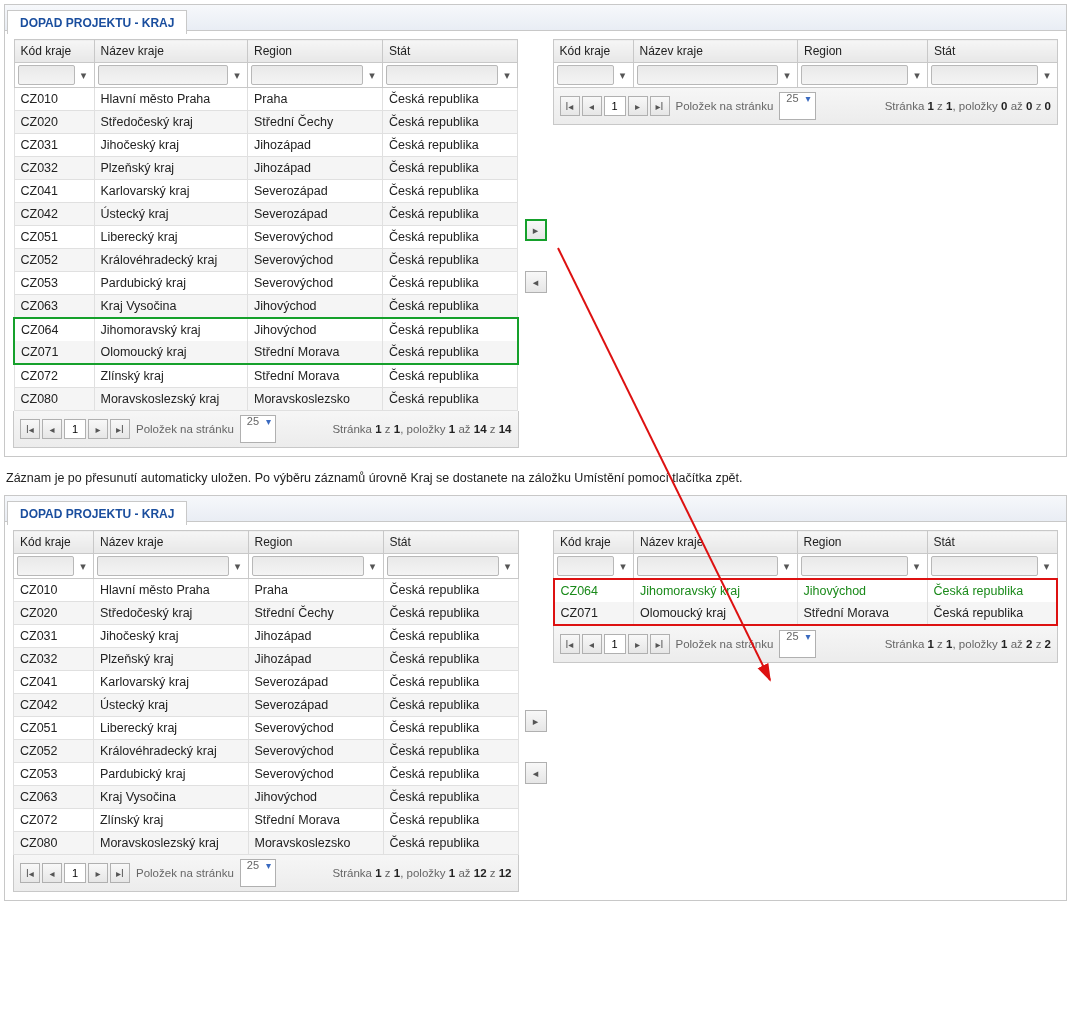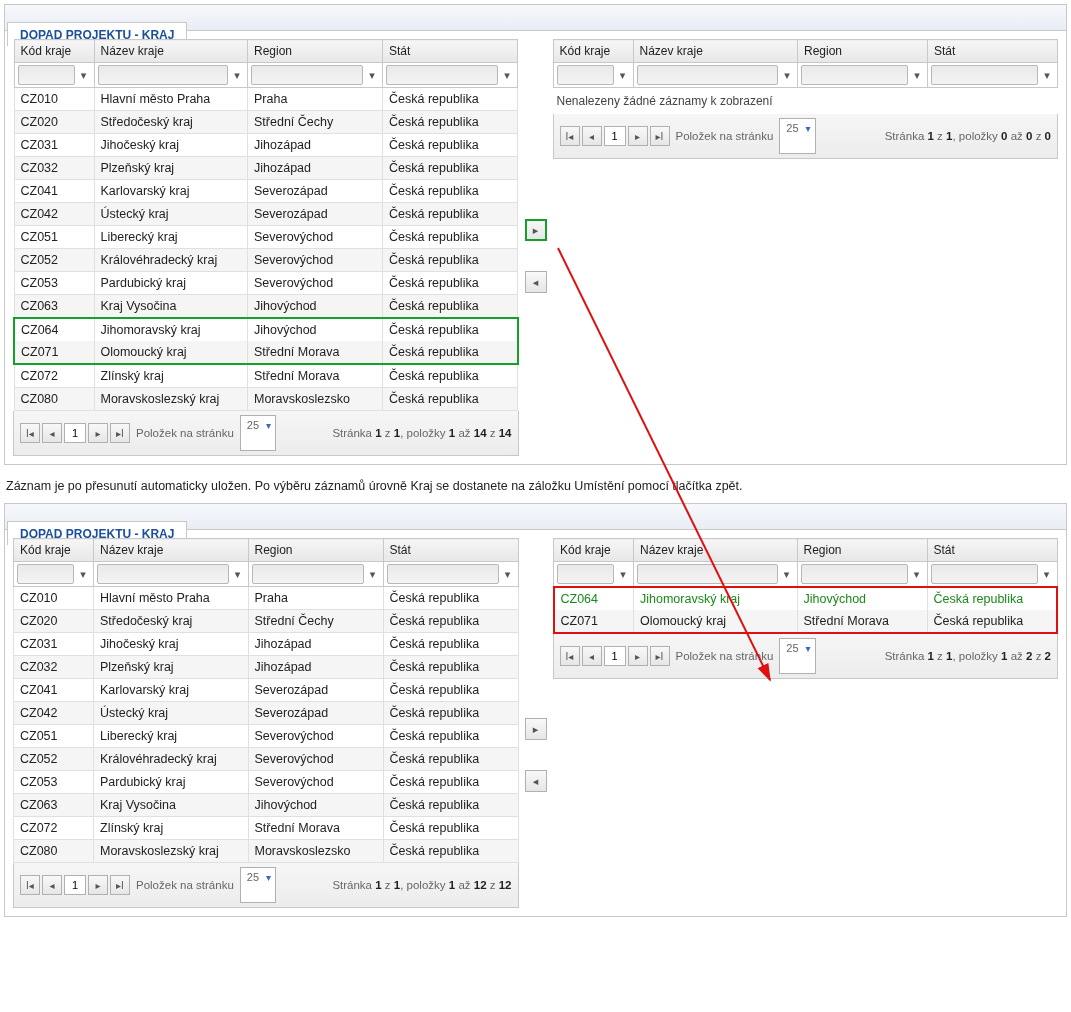--- a/index.html
+++ b/index.html
@@ -20,21 +20,21 @@
   }
   .tab {
     background: #fff;
     border: 1px solid #c8c8c8;
     border-bottom: none;
     padding: 5px 12px 4px 12px;
     font-weight: bold;
     color: #1a4e9e;
     font-size: 12px;
     position: relative;
-    top: 16px;
+    top: 4px;
     margin-left: 2px;
     margin-top: 1px;
   }
   .panel-body { display: flex; padding: 8px; position: relative; }
   .grid-wrapper { flex: 1; }
   .mid-buttons {
     width: 34px;
     display: flex;
     flex-direction: column;
     align-items: center;
@@ -124,21 +124,21 @@
   }
   .pg-input {
     width: 22px; height: 20px;
     border: 1px solid #b0b0b0;
     text-align: center;
     font-size: 11px;
   }
   .pager .spacer { flex: 1; }
   .pager .label { margin: 0 6px; }
   .per-page {
-    height: 36px;
+    height: 28px;
     border: 1px solid #b0b0b0;
     background: #fff;
     padding: 0 16px 16px 6px;
     font-size: 11px;
     position: relative;
     display: inline-flex;
     align-items: center;
     cursor: pointer;
   }
   .per-page::after {
@@ -356,21 +356,20 @@
               </td>
             <td>
                 <div class="filter-cell">
                   <div class="filter-input"></div>
                   <div class="filter-icon">▾</div>
                 </div>
               </td>
           </tr>
         </thead>
       </table>
-      <div class="empty-msg">Nenalezeny žádné záznamy k zobrazení</div>
       <div class="pager">
         <div class="nav-group">
           <div class="pg-btn">I◂</div>
           <div class="pg-btn">◂</div>
           <input class="pg-input" value="1" style="">
           <div class="pg-btn">▸</div>
           <div class="pg-btn">▸I</div>
         </div>
         <span class="label">Položek na stránku</span>
         <span class="per-page">25</span>

